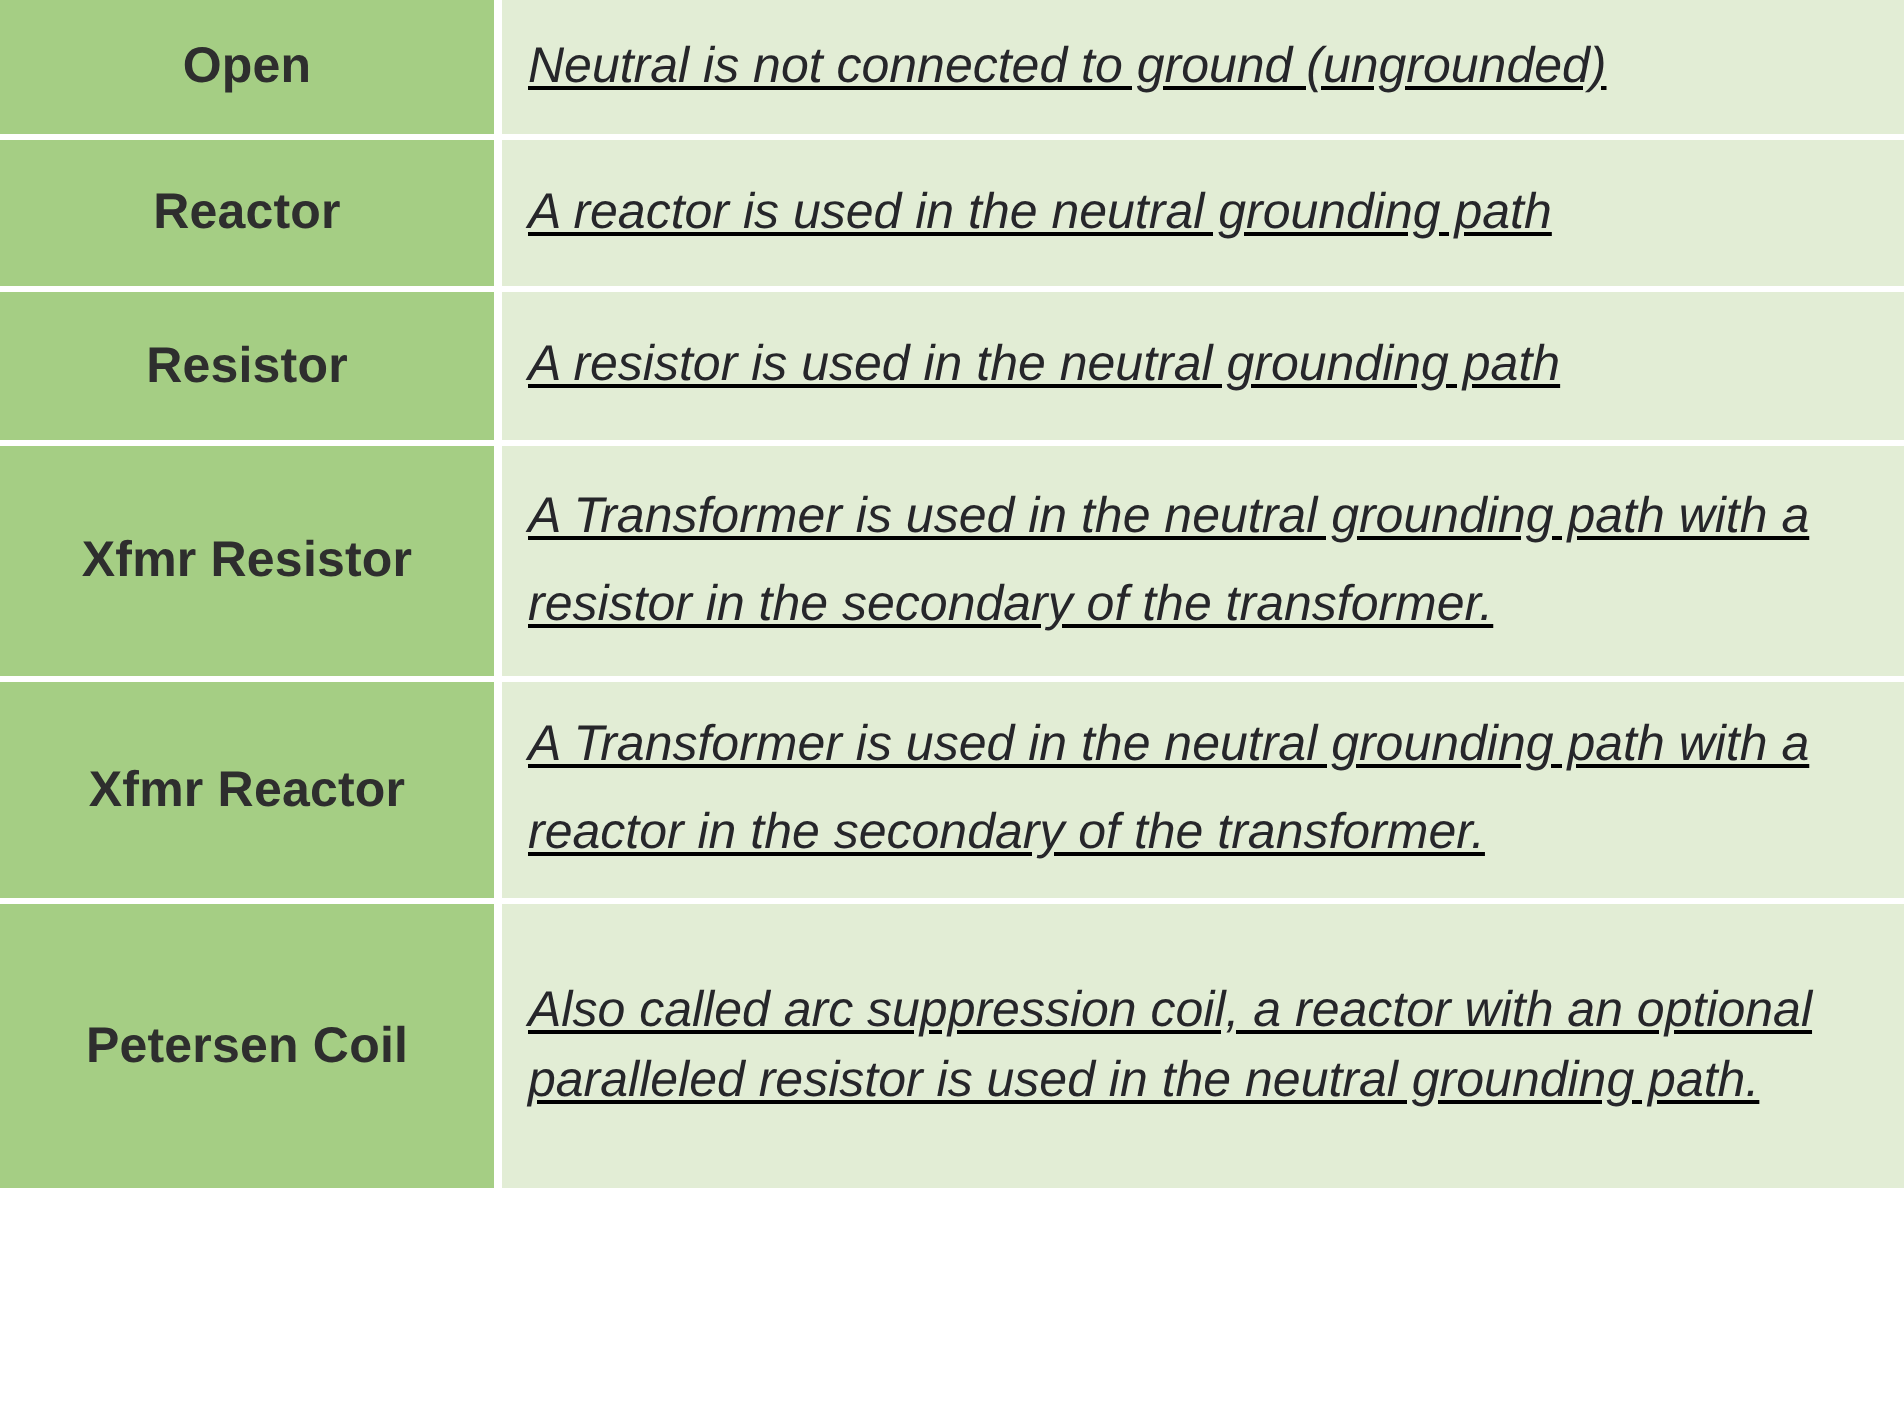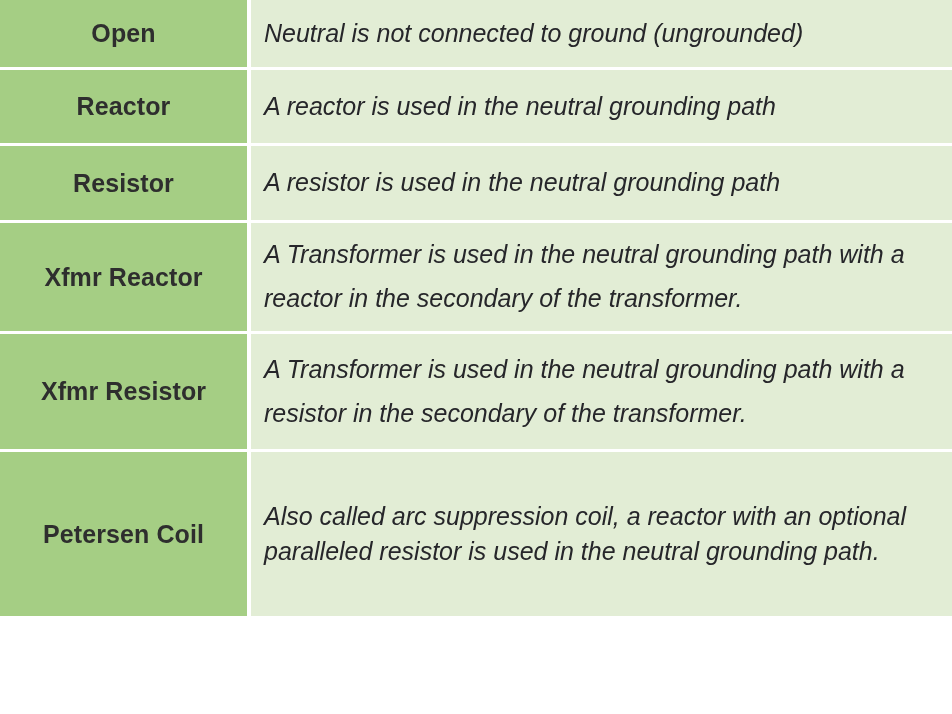--- a/index.html
+++ b/index.html
@@ -59,39 +59,40 @@
   }
 
   .cell-desc {
     flex: 1 1 auto;
     background: #e2edd5;
     margin-left: 4px;
     display: flex;
     align-items: center;
     box-sizing: border-box;
     padding: 0 18px 0 13px;
+    text-decoration: underline;
   }
 
   .desc-text {
     font-family: "Liberation Sans", sans-serif;
     font-style: italic;
     font-size: 25px;
     color: #26262a;
     line-height: 1.65;
     text-align: left;
   }
 
   
   .row-open        { height: 67px; }
   .row-solid       { height: 116px; }
   .row-resistor    { height: 74px; }
   .row-reactor     { height: 73px; }
   .row-xfmr-reactor  { height: 108px; }
   .row-xfmr-resistor { height: 115px; }
-  .row-petersen    { height: 164px; border-radius: 32px; }
+  .row-petersen    { height: 142px; border-radius: 32px; }
 
   .row-petersen .desc-text { line-height: 1.42; }
   .row-solid .desc-text,
   .row-xfmr-reactor .desc-text,
   .row-xfmr-resistor .desc-text { line-height: 1.75; }
 </style>
 </head>
 <body>
 
 <div class="grounding-table">
@@ -117,35 +118,35 @@
 
   <div class="table-row row-resistor">
     <div class="cell-term">
       <span class="term-label">Resistor</span>
     </div>
     <div class="cell-desc">
       <span class="desc-text">A resistor is used in the neutral grounding path</span>
     </div>
   </div>
 
+  <div class="table-row row-xfmr-resistor">
+    <div class="cell-term">
+      <span class="term-label">Xfmr Resistor</span>
+    </div>
+    <div class="cell-desc">
+      <span class="desc-text">A Transformer is used in the neutral grounding path with a resistor in the secondary of the transformer.</span>
+    </div>
+  </div>
+
   <div class="table-row row-xfmr-reactor">
     <div class="cell-term">
       <span class="term-label">Xfmr Reactor</span>
     </div>
     <div class="cell-desc">
       <span class="desc-text">A Transformer is used in the neutral grounding path with a reactor in the secondary of the transformer.</span>
-    </div>
-  </div>
-
-  <div class="table-row row-xfmr-resistor">
-    <div class="cell-term">
-      <span class="term-label">Xfmr Resistor</span>
-    </div>
-    <div class="cell-desc">
-      <span class="desc-text">A Transformer is used in the neutral grounding path with a resistor in the secondary of the transformer.</span>
     </div>
   </div>
 
   <div class="table-row row-petersen">
     <div class="cell-term">
       <span class="term-label">Petersen Coil</span>
     </div>
     <div class="cell-desc">
       <span class="desc-text">Also called arc suppression coil, a reactor with an optional paralleled resistor is used in the neutral grounding path.</span>
     </div>

